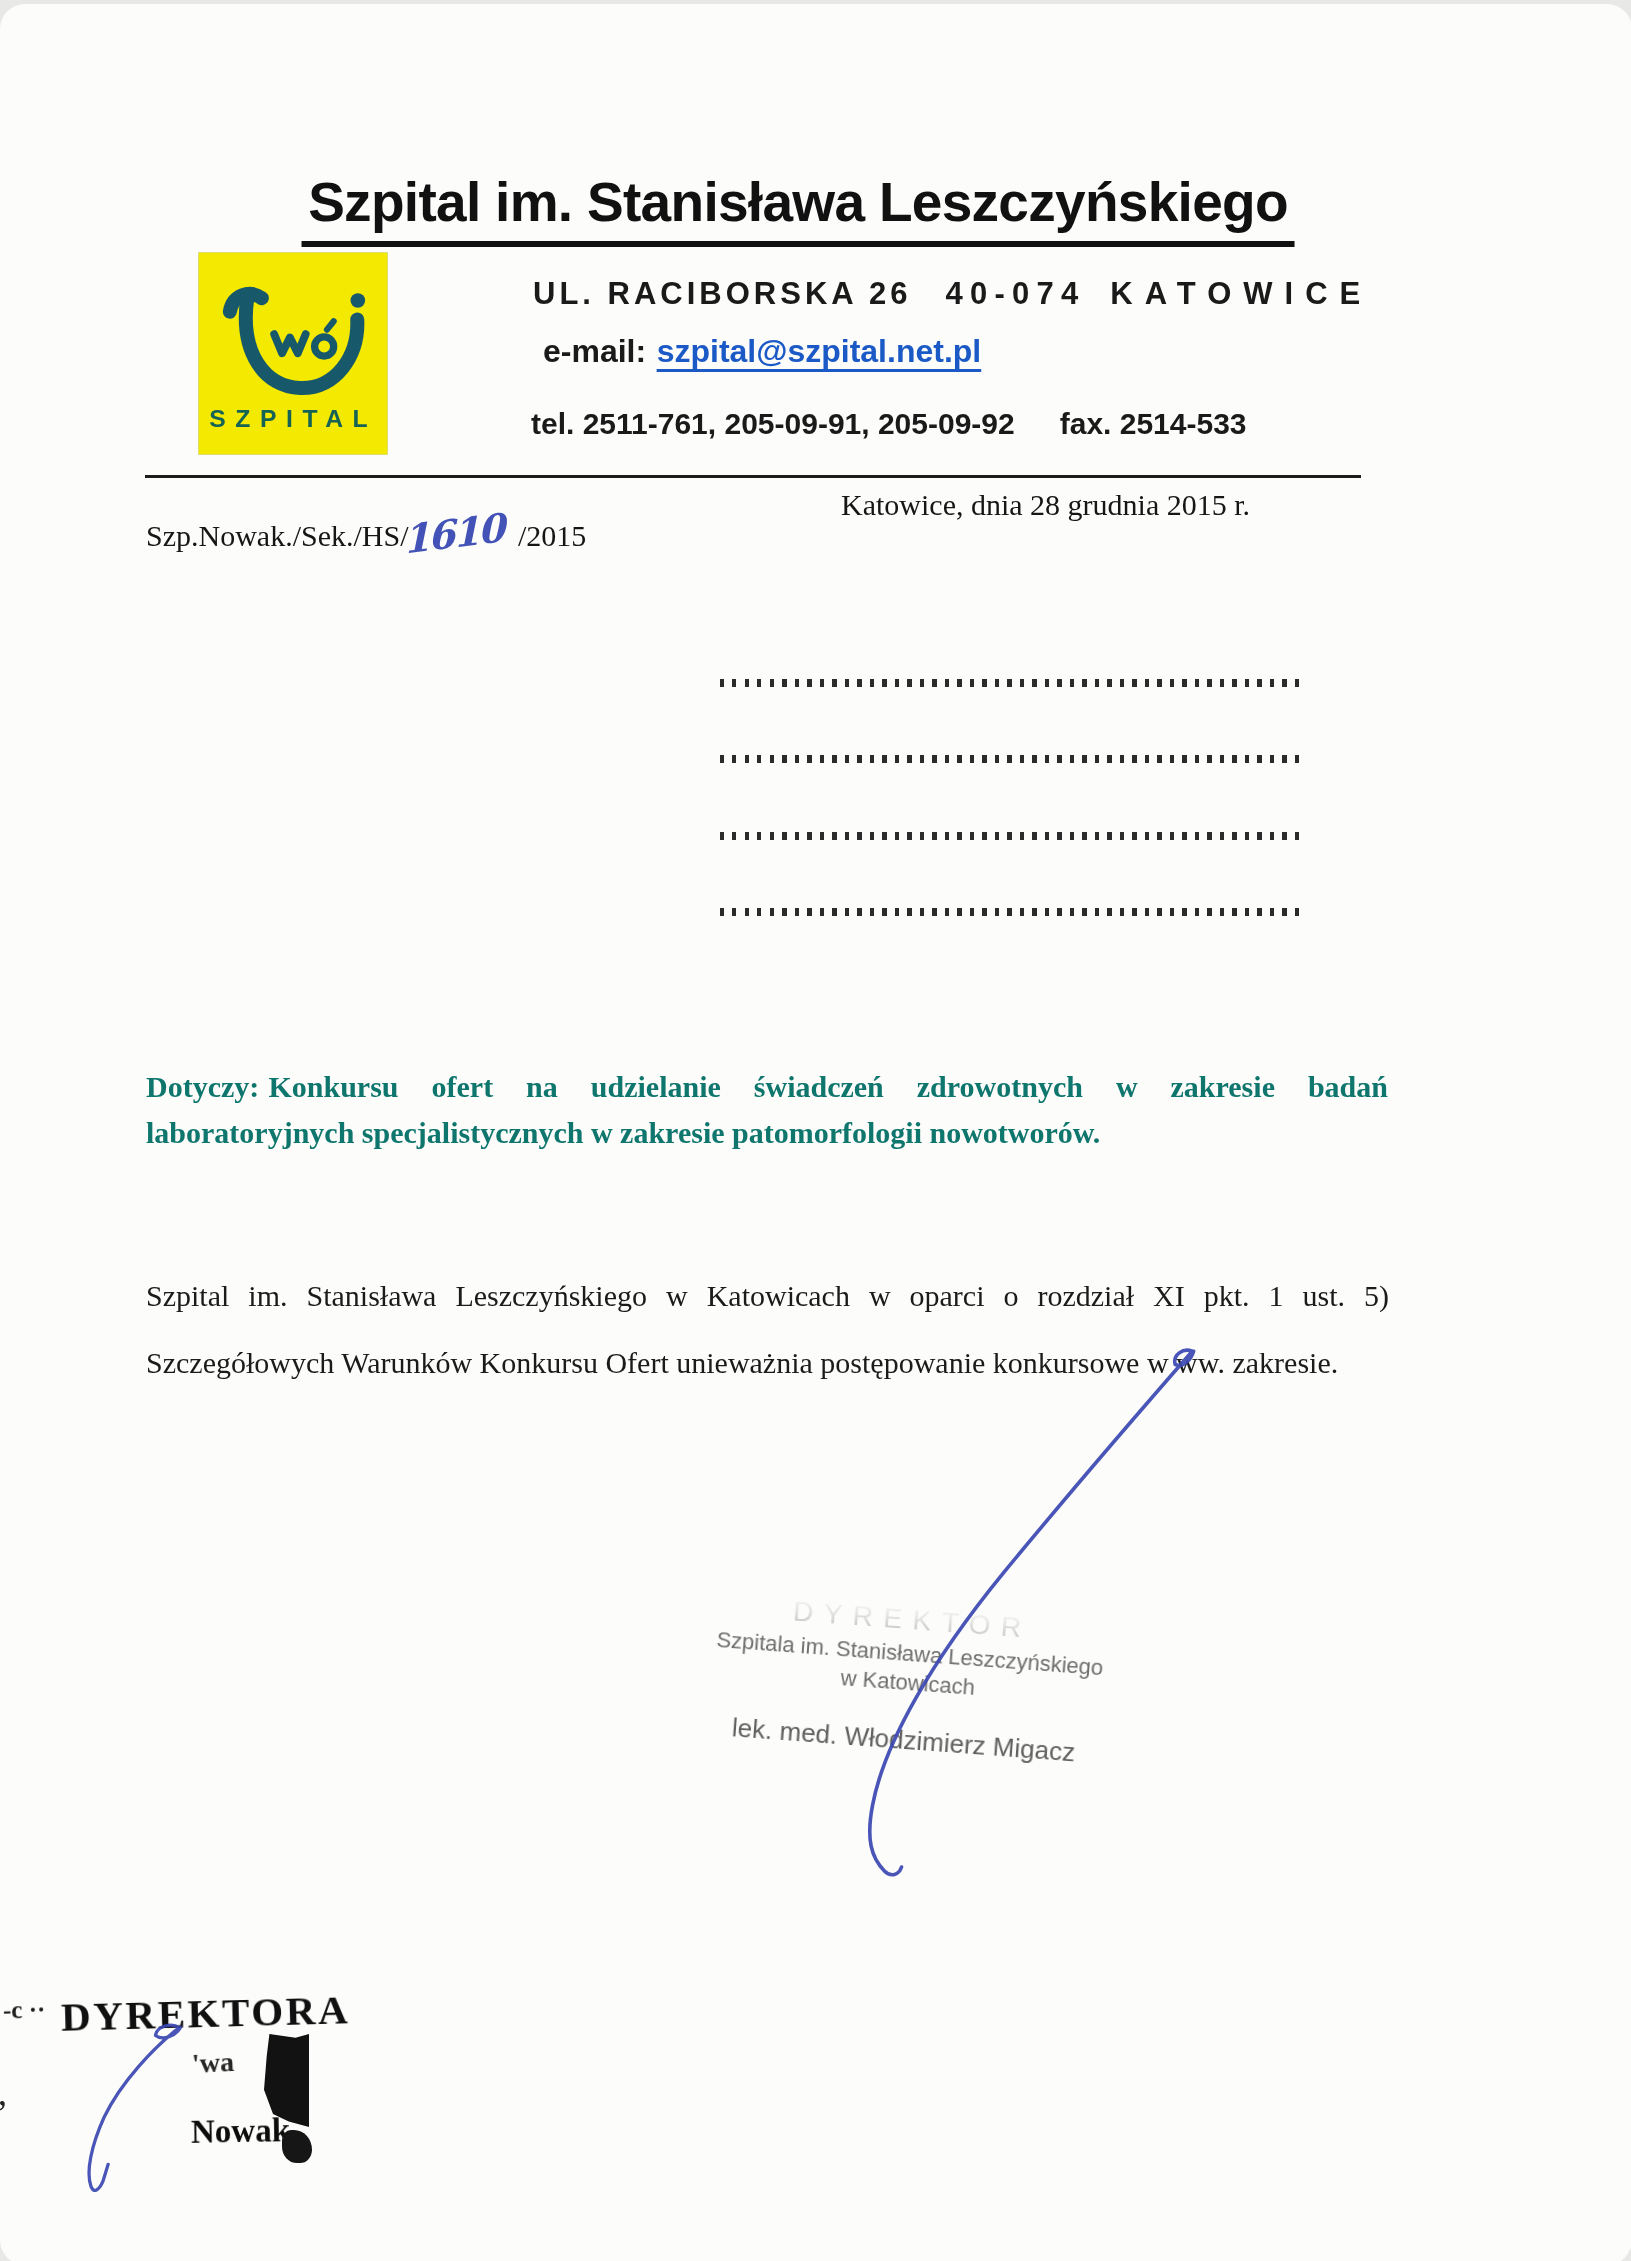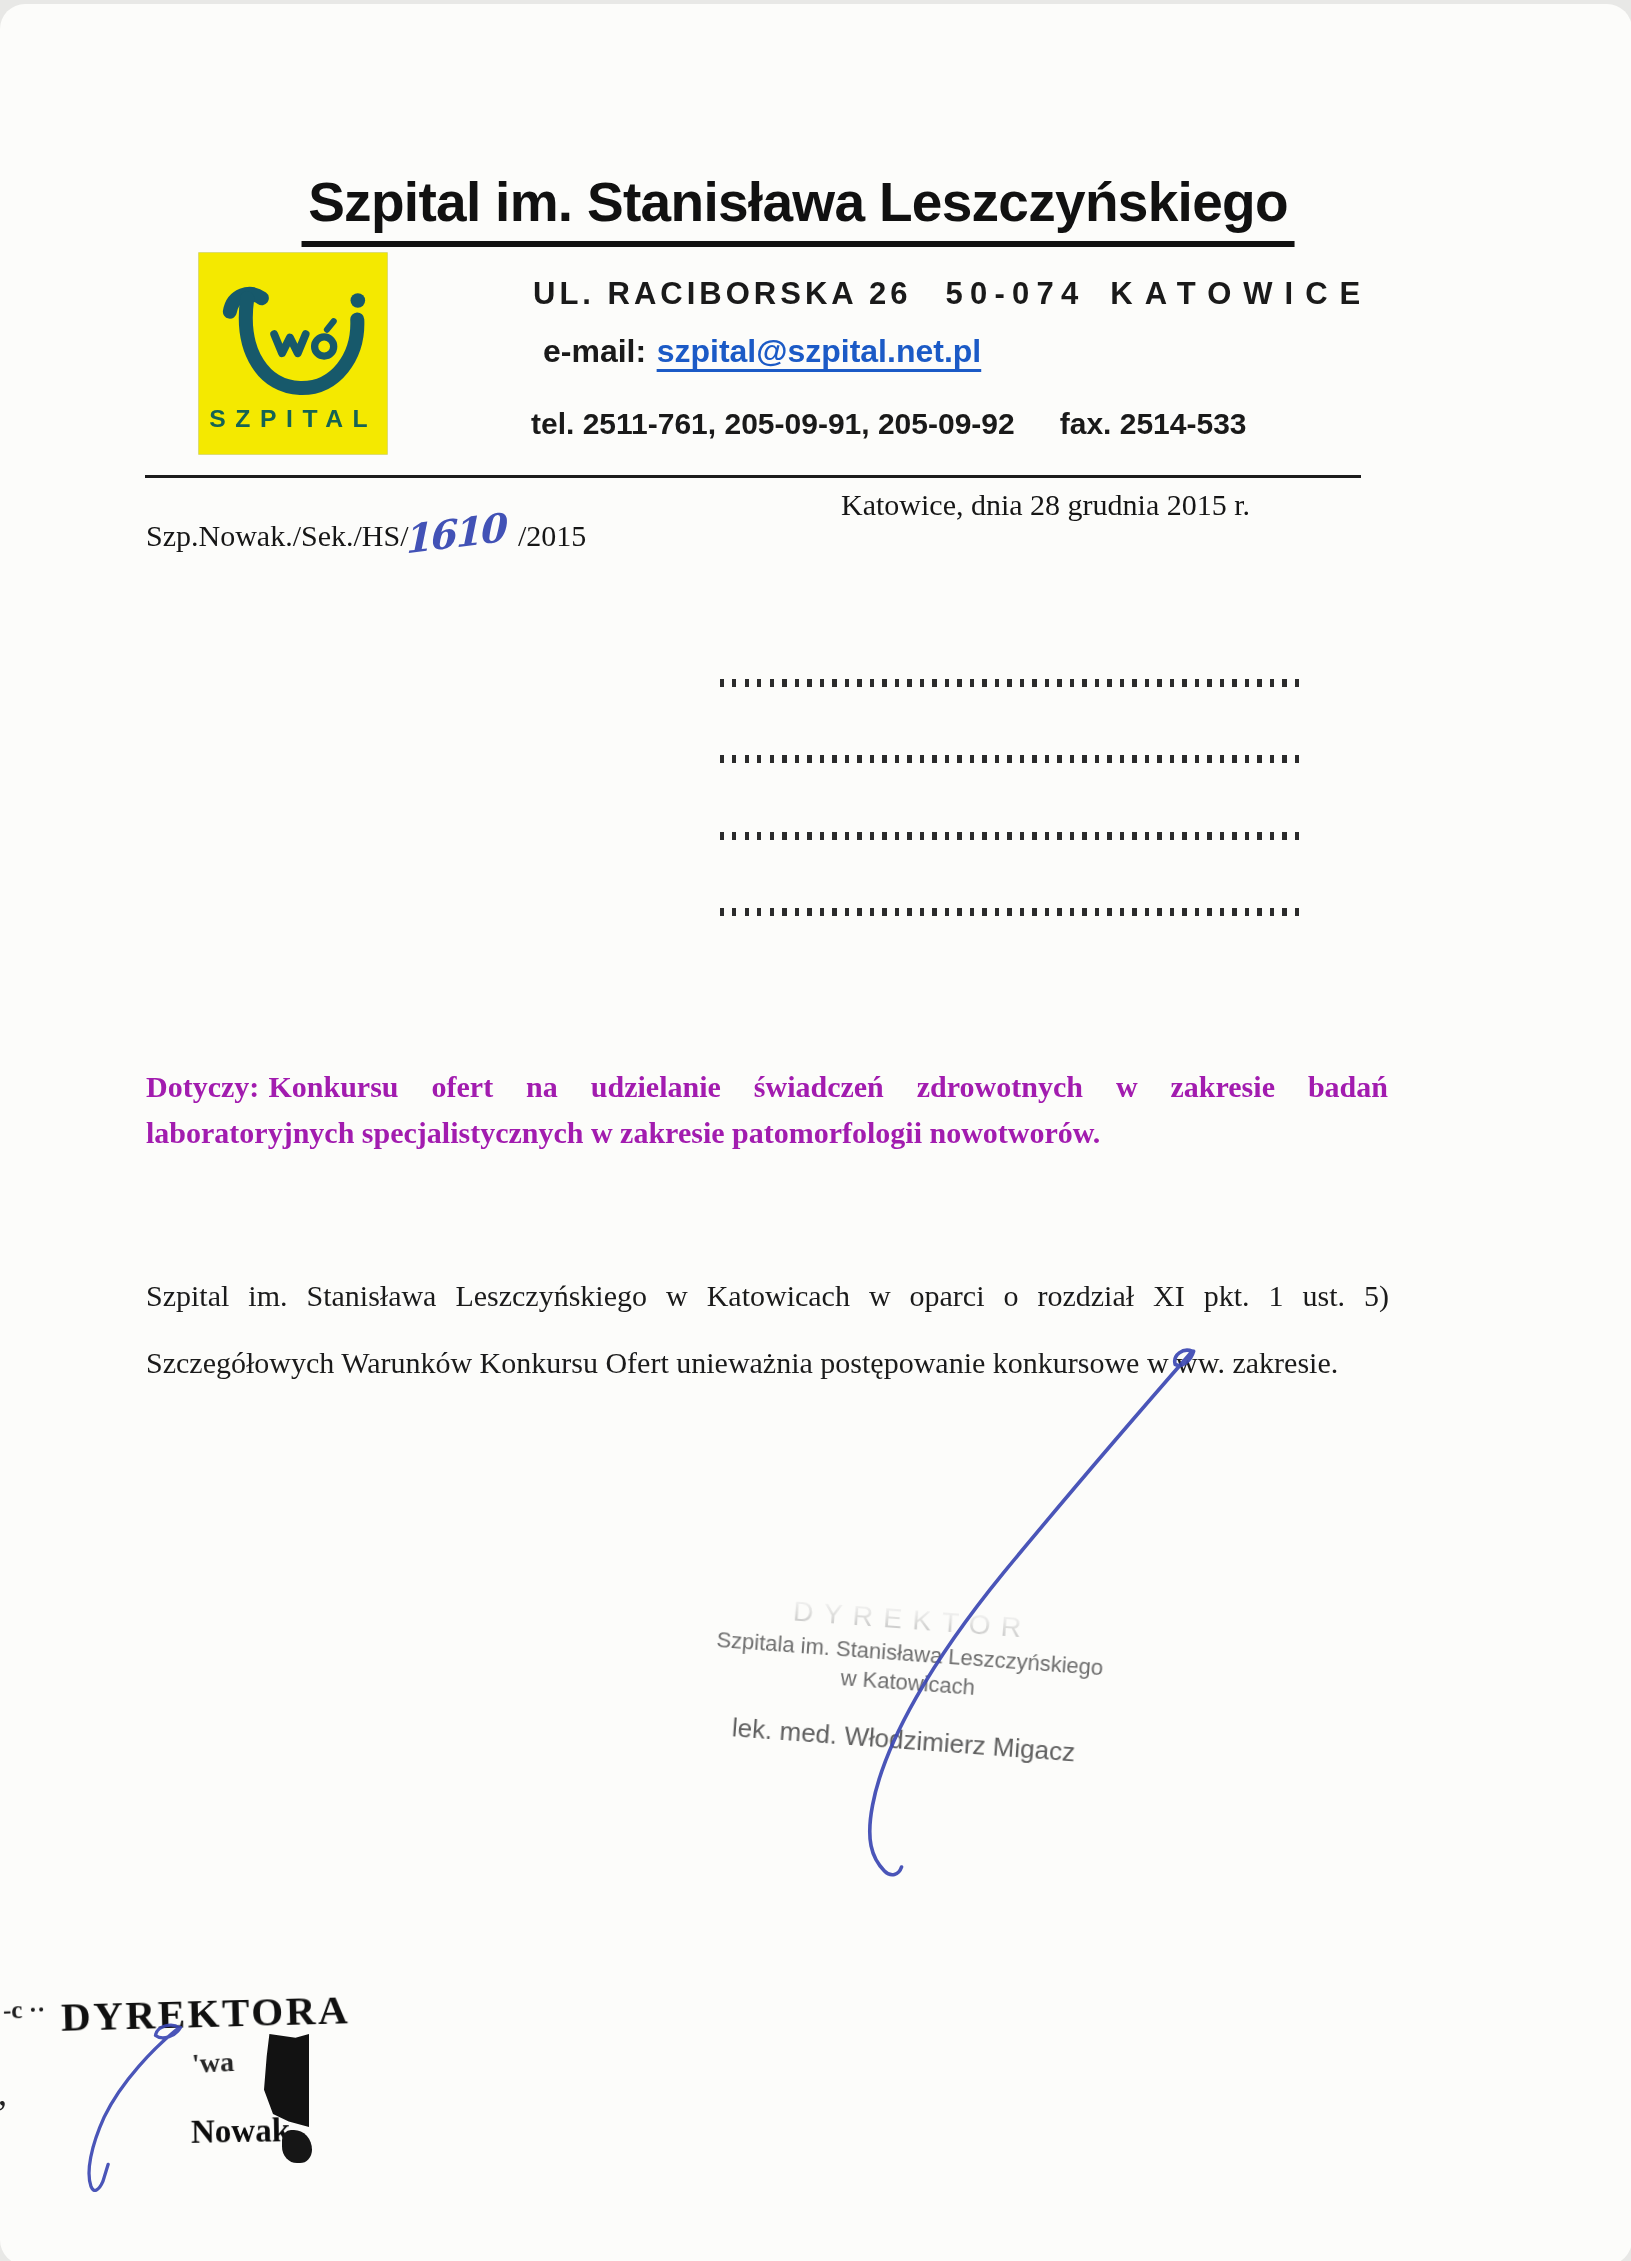--- a/index.html
+++ b/index.html
@@ -41,21 +41,21 @@
   .dateline{position:absolute;left:841px;top:484px;font-size:30px;white-space:nowrap;}
   
   .dotline{
     position:absolute;left:720px;width:579px;height:8px;
     background-image:repeating-linear-gradient(90deg,#2b2b2b 0 4px,transparent 4px 12.5px);
   }
   .dl1{top:675px}.dl2{top:751px}.dl3{top:828px}.dl4{top:904px}
   
   .subject{
     position:absolute;left:146px;top:1030px;width:1242px;
-    font-size:30px;font-weight:bold;line-height:1.52;text-align:justify;color:#a21caf;
+    font-size:30px;font-weight:bold;line-height:1.52;text-align:justify;color:#0f766e;
   }
   .subject .subj-label{margin-right:9.2px;}
   .bodytext{
     position:absolute;left:146px;top:1228px;width:1243px;
     font-size:30px;line-height:2.24;text-align:justify;color:#1b1b1b;
   }
   
   .dstamp{
     position:absolute;left:694px;top:1600px;width:428px;
     transform:rotate(4.2deg);text-align:center;
@@ -108,21 +108,21 @@
       <circle cx="223" cy="140" r="17" fill="none" stroke="#17596B" stroke-width="13"></circle>
       <path d="M 228,110 L 240,95" fill="none" stroke="#17596B" stroke-width="11" stroke-linecap="round"></path>
 
       <circle cx="283" cy="58" r="13" fill="#17596B"></circle>
 
       <text x="168" y="284" text-anchor="middle" font-family="Liberation Sans, sans-serif" font-weight="bold" font-size="44" letter-spacing="17" fill="#156354">SZPITAL</text>
     </svg>
   </div>
 
   <div class="addr addr-line1">
-    <span class="street">UL. RACIBORSKA 26</span><span class="postal">50-074</span><span class="city">KATOWICE</span>
+    <span class="street">UL. RACIBORSKA 26</span><span class="postal">40-074</span><span class="city">KATOWICE</span>
   </div>
   <div class="addr addr-line2">
     <span class="lbl">e-mail:</span><a class="email-link">szpital@szpital.net.pl</a>
   </div>
   <div class="addr addr-line3">
     <span>tel. 2511-761, 205-09-91, 205-09-92</span><span class="fax">fax. 2514-533</span>
   </div>
 
   <div class="head-rule"></div>
 

